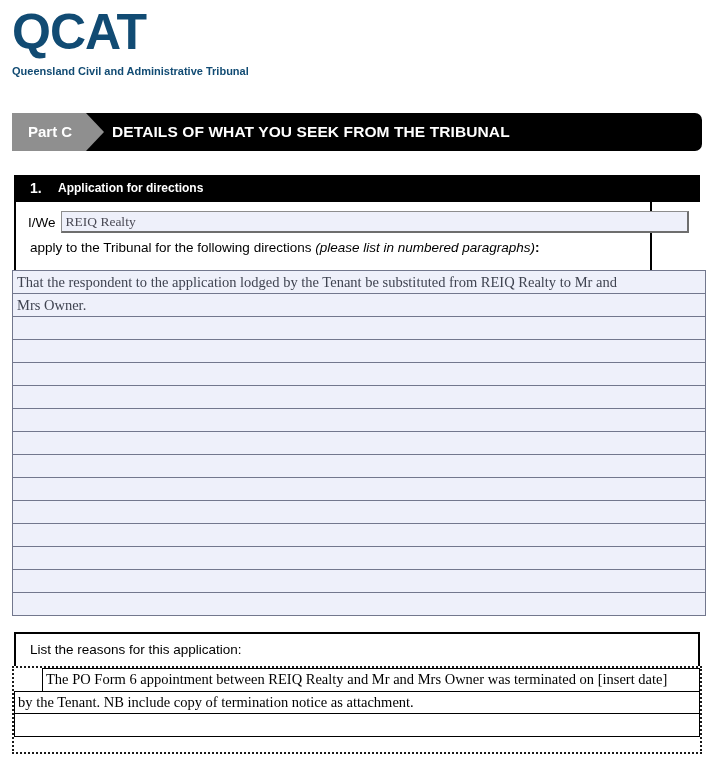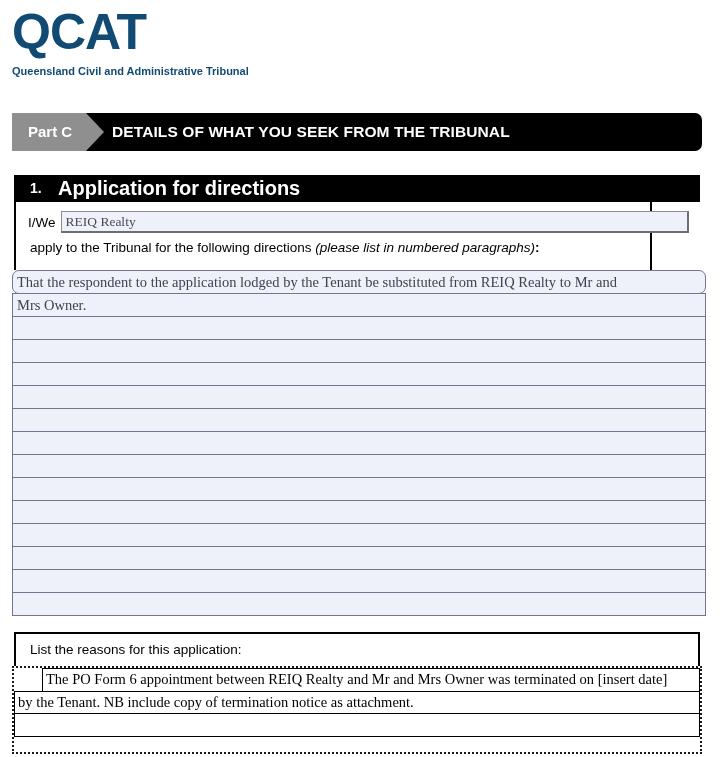--- a/index.html
+++ b/index.html
@@ -100,21 +100,21 @@
     font-size: 14px;
     font-weight: bold;
     color: #ffffff;
   }
   .section-title {
     position: absolute;
     left: 44px;
     top: 0;
     height: 27px;
     line-height: 27px;
-    font-size: 20px;
+    font-size: 12px;
     font-weight: bold;
     color: #ffffff;
   }
 
   
   .intro-box {
     position: absolute;
     left: 14px;
     top: 202px;
     width: 638px;
@@ -181,21 +181,21 @@
     border-top-width: 1px;
     margin-top: -1px;
     font-family: "Liberation Serif", serif;
     font-size: 14.5px;
     line-height: 22px;
     color: #3f4350;
     padding: 0 4px;
     white-space: nowrap;
     overflow: hidden;
   }
-  .line-row:first-child { margin-top: 0; border-radius: 7px; }
+  .line-row:first-child { margin-top: 0; }
 
   
   .reasons-box {
     position: absolute;
     left: 14px;
     top: 632px;
     width: 686px;
     height: 34px;
     background: #ffffff;
     border: 2px solid #000000;

